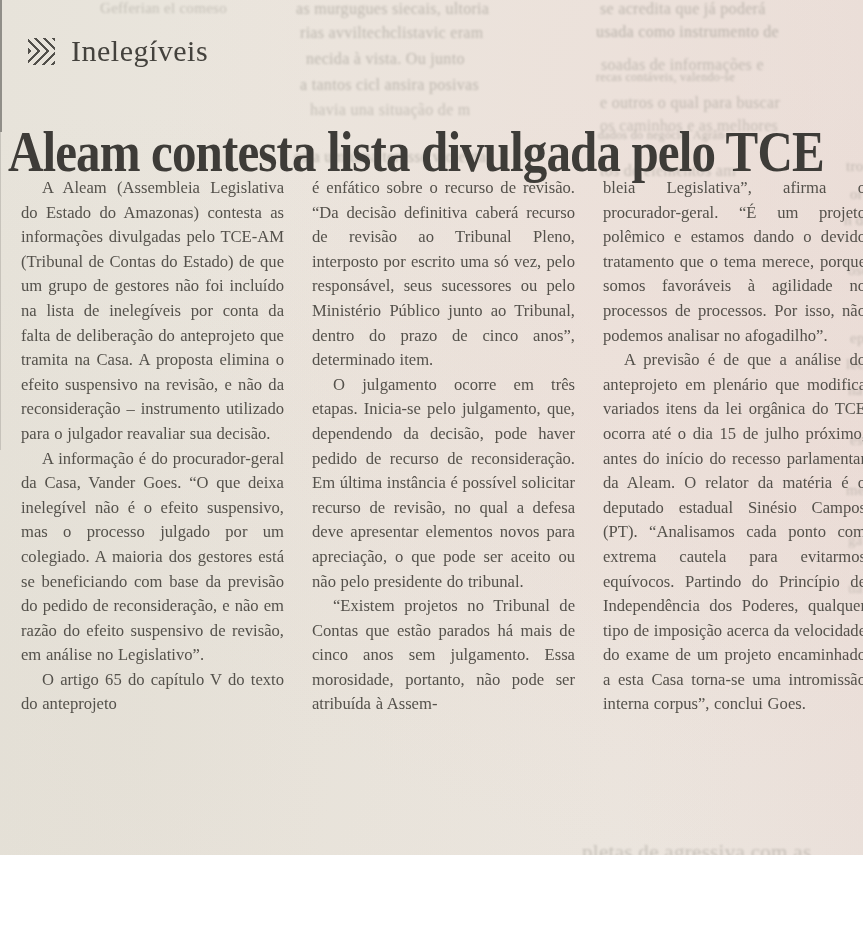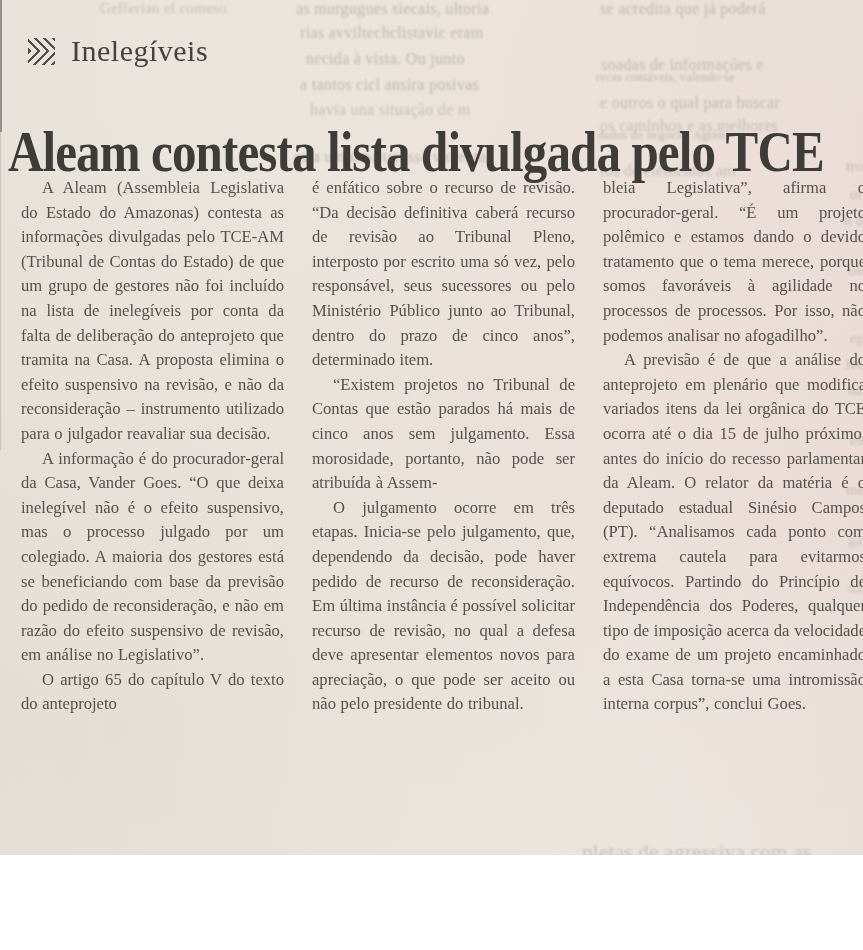--- a/index.html
+++ b/index.html
@@ -49,20 +49,21 @@
 
   <div id="ghost-layer">
       <span class="ghost" style="left: 100px; top: 0px; font-size: 15px; opacity: 0.45;">Gefferian el comeso</span>
       <span class="ghost" style="left: 296px; top: 0px; font-size: 16px; opacity: 0.55;">as murgugues siecais, ultoria</span>
       <span class="ghost" style="left: 300px; top: 24px; font-size: 16px; opacity: 0.55;">rias avviltechclistavic eram</span>
       <span class="ghost" style="left: 306px; top: 50px; font-size: 16px; opacity: 0.55;">necida à vista. Ou junto</span>
       <span class="ghost" style="left: 300px; top: 76px; font-size: 16px; opacity: 0.55;">a tantos cicl ansira posivas</span>
       <span class="ghost" style="left: 310px; top: 101px; font-size: 16px; opacity: 0.45;">havia una situação de m</span>
       <span class="ghost" style="left: 294px; top: 148px; font-size: 16px; opacity: 0.55;">esta um uma terasse violenta</span>
       <span class="ghost" style="left: 600px; top: 0px; font-size: 16px; opacity: 0.55;">se acredita que já poderá</span>
+      <span class="ghost" style="left: 596px; top: 23px; font-size: 16px; opacity: 0.6;">usada como instrumento de</span>
       <span class="ghost" style="left: 601px; top: 47px; font-size: 16px; opacity: 0.5; margin-top: 9px;">soadas de informações e</span>
       <span class="ghost" style="left: 596px; top: 70px; font-size: 12px; opacity: 0.55;">recas contáveis, valendo-se</span>
       <span class="ghost" style="left: 600px; top: 94px; font-size: 16px; opacity: 0.5;">e outros o qual para buscar</span>
       <span class="ghost" style="left: 600px; top: 117px; font-size: 16px; opacity: 0.45;">os caminhos e as melhores</span>
       <span class="ghost" style="left: 598px; top: 128px; font-size: 12px; opacity: 0.55;">dados do negócio. Agrân-</span>
       <span class="ghost" style="left: 600px; top: 162px; font-size: 16px; opacity: 0.45;">tos de elementos am</span>
       <span class="ghost" style="left: 582px; top: 818px; font-size: 21px; opacity: 0.45; margin-top: 22px;">pletas de agressiva com as</span>
       <span class="ghost" style="left: 566px; top: 890px; font-size: 16px; opacity: 0.5;">tos legais eram extrair-</span>
       <span class="ghost" style="left: 846px; top: 158px; font-size: 15px; opacity: 0.5;">tro</span>
       <span class="ghost" style="left: 850px; top: 186px; font-size: 15px; opacity: 0.5;">or</span>
@@ -88,22 +89,22 @@
   <h1 id="headline">Aleam contesta lista divulgada pelo TCE</h1>
 
   <div id="article-body">
       <div class="article-column">
         <p>A Aleam (Assembleia Legislativa do Estado do Amazonas) contesta as informações divulgadas pelo TCE-AM (Tribunal de Contas do Estado) de que um grupo de gestores não foi incluído na lista de inelegíveis por conta da falta de deliberação do anteprojeto que tramita na Casa. A proposta elimina o efeito suspensivo na revisão, e não da reconsideração – instrumento utilizado para o julgador reavaliar sua decisão.</p>
         <p>A informação é do procurador-geral da Casa, Vander Goes. “O que deixa inelegível não é o efeito suspensivo, mas o processo julgado por um colegiado. A maioria dos gestores está se beneficiando com base da previsão do pedido de reconsideração, e não em razão do efeito suspensivo de revisão, em análise no Legislativo”.</p>
         <p>O artigo 65 do capítulo V do texto do anteprojeto</p>
       </div>
       <div class="article-column">
         <p class="noindent">é enfático sobre o recurso de revisão. “Da decisão definitiva caberá recurso de revisão ao Tribunal Pleno, interposto por escrito uma só vez, pelo responsável, seus sucessores ou pelo Ministério Público junto ao Tribunal, dentro do prazo de cinco anos”, determinado item.</p>
+        <p>O julgamento ocorre em três etapas. Inicia-se pelo julgamento, que, dependendo da decisão, pode haver pedido de recurso de reconsideração. Em última instância é possível solicitar recurso de revisão, no qual a defesa deve apresentar elementos novos para apreciação, o que pode ser aceito ou não pelo presidente do tribunal.</p>
         <p>“Existem projetos no Tribunal de Contas que estão parados há mais de cinco anos sem julgamento. Essa morosidade, portanto, não pode ser atribuída à Assem-</p>
-        <p>O julgamento ocorre em três etapas. Inicia-se pelo julgamento, que, dependendo da decisão, pode haver pedido de recurso de reconsideração. Em última instância é possível solicitar recurso de revisão, no qual a defesa deve apresentar elementos novos para apreciação, o que pode ser aceito ou não pelo presidente do tribunal.</p>
       </div>
       <div class="article-column">
         <p class="noindent">bleia Legislativa”, afirma o procurador-geral. “É um projeto polêmico e estamos dando o devido tratamento que o tema merece, porque somos favoráveis à agilidade no processos de processos. Por isso, não podemos analisar no afogadilho”.</p>
         <p>A previsão é de que a análise do anteprojeto em plenário que modifica variados itens da lei orgânica do TCE ocorra até o dia 15 de julho próximo, antes do início do recesso parlamentar da Aleam. O relator da matéria é o deputado estadual Sinésio Campos (PT). “Analisamos cada ponto com extrema cautela para evitarmos equívocos. Partindo do Princípio de Independência dos Poderes, qualquer tipo de imposição acerca da velocidade do exame de um projeto encaminhado a esta Casa torna-se uma intromissão interna corpus”, conclui Goes.</p>
       </div>
     </div>
 
   <div class="bottom-shadow"></div>
 </div>
 

